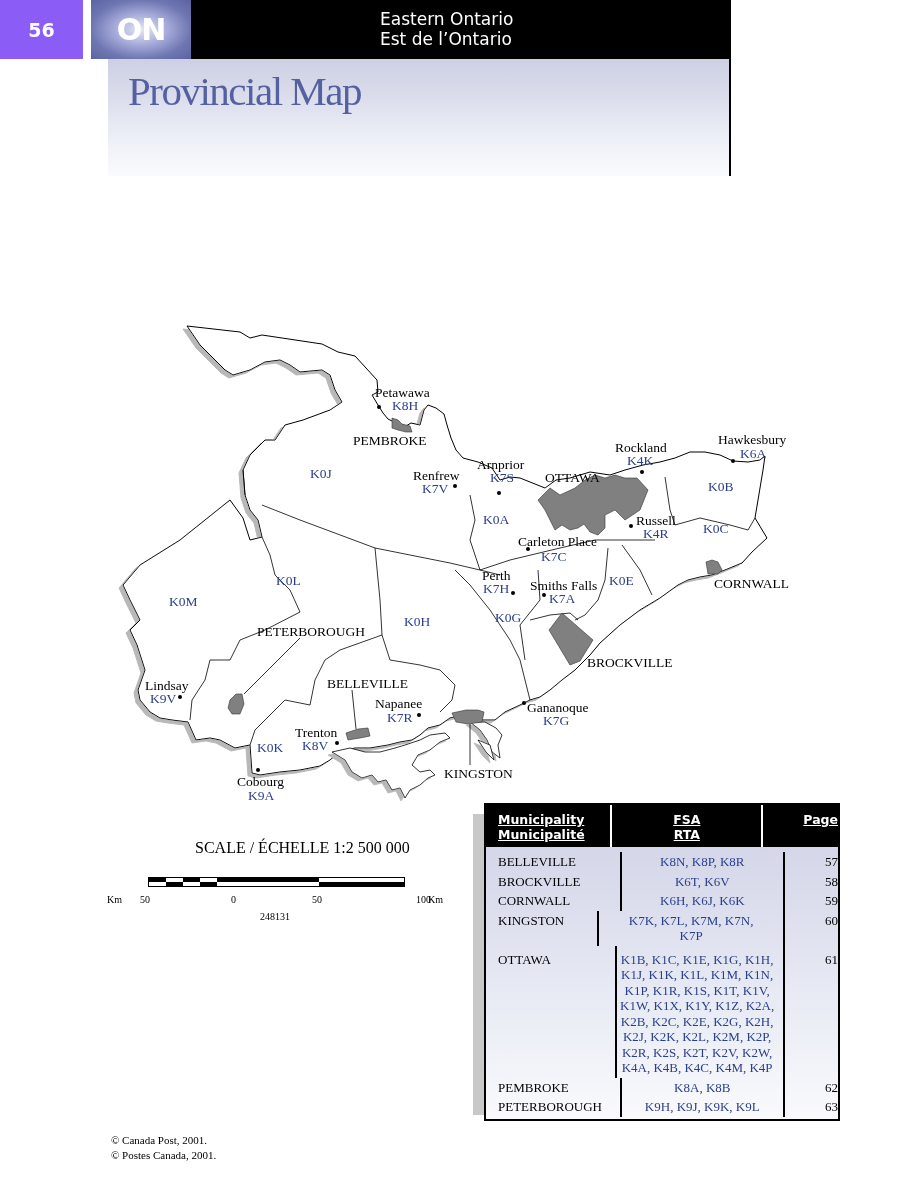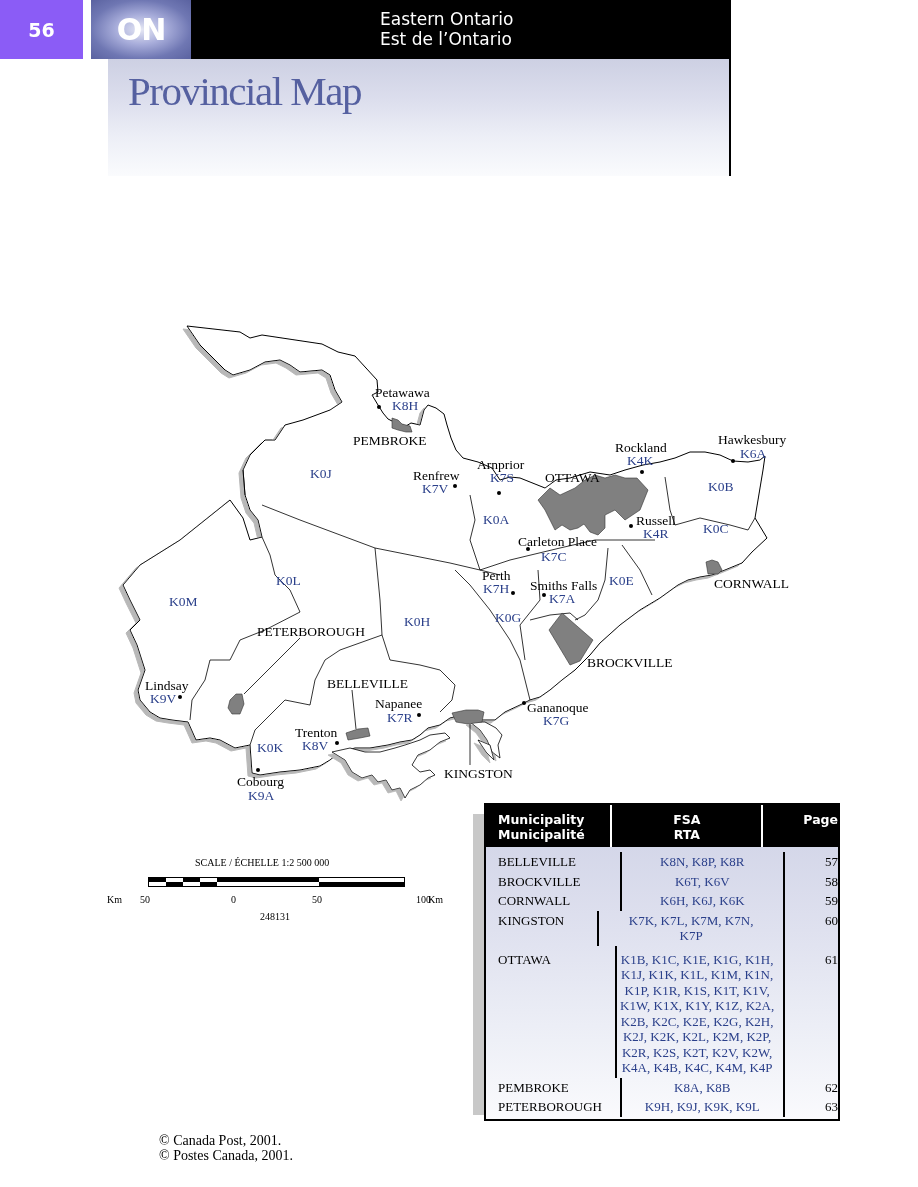--- a/index.html
+++ b/index.html
@@ -9,40 +9,40 @@
   .hdr { position:absolute; left:108px; top:0; width:623px; height:59px; background:#000; }
   .prov { position:absolute; left:91px; top:0; width:100px; height:59px;
     background: radial-gradient(ellipse at 50% 50%, #e6e8f4 0%, #a9aedb 35%, #6f77b3 70%, #5a62a0 100%);
     color:#fff; font-family:"DejaVu Sans", sans-serif; font-weight:bold; font-size:30px; display:flex; align-items:center; justify-content:center; letter-spacing:-1px; }
   .region { position:absolute; left:380px; top:9px; color:#fff; font-family:"DejaVu Sans", sans-serif; font-size:17px; line-height:20px; }
   .band { position:absolute; left:108px; top:59px; width:621px; height:117px;
     background: linear-gradient(to bottom, #cdd0e3 0%, #dcdeed 35%, #eceef6 65%, #fafbfd 100%); }
   .vline { position:absolute; left:729px; top:59px; width:2px; height:117px; background:#000; }
   .title { position:absolute; left:128px; top:68px; color:#5560a0; font-family:"Liberation Serif", serif; font-size:41px; line-height:46px; letter-spacing:-1.5px; }
   .map { position:absolute; left:0; top:0; }
-  .scale-title { position:absolute; left:195px; top:857px; font-size:10px; }
+  .scale-title { position:absolute; left:195px; top:839px; font-size:16px; }
   .scale-bar { position:absolute; left:148px; top:877px; width:255px; height:8px; border:1px solid #000; background:#fff; }
   .scale-lbl { position:absolute; top:894px; font-size:10px; }
   .scale-id { position:absolute; left:260px; top:911px; font-size:10px; }
   .tbl-shadow { position:absolute; left:473px; top:814px; width:357px; height:301px; background:#c8c8c8; }
   .tbl { position:absolute; left:484px; top:803px; width:352px; border:2px solid #000; background:linear-gradient(to bottom,#cfd2e6 0%, #dfe1ef 40%, #eef0f7 75%, #fafafd 100%); }
   .tbl-head { display:flex; background:#000; color:#fff; font-family:"DejaVu Sans", sans-serif; font-weight:bold; font-size:12.5px; line-height:15px; height:42px; }
-  .th { padding-top:7px; }
+  .th { padding-top:7px;text-decoration:underline; }
   .c1 { width:137px; padding-left:12px; box-sizing:border-box; }
   .c2 { width:166px; text-align:center; border-left:2px solid #000; border-right:2px solid #000; }
   .c3 { flex:1; text-align:left;padding-left:40px; }
   .tbl-head .c2, .tbl-head .c3 { border-color:#fff; }
   .tbl-head .c2 { border-left:2px solid #fff; border-right:2px solid #fff; }
   .tbl-body { display:flex; flex-direction:column; padding:5px 0 2px 0; }
   .row { display:flex; font-size:13px; line-height:15.5px; }
   .row .c1 { padding-top:2px; padding-bottom:2px; }
   .row .c2 { color:#2a3f8a; padding-top:2px; padding-bottom:2px; }
   .row .c3 { padding-top:2px; padding-bottom:2px; }
   .row.gap .c1, .row.gap .c2, .row.gap .c3 { padding-top:6px; }
-  .copy { position:absolute; left:111px; top:1133px; font-size:14px; line-height:15px;margin-left:48px; }
+  .copy { position:absolute; left:111px; top:1133px; font-size:11px; line-height:15px; }
   svg text { font-family:"Liberation Serif", serif; }
 </style>
 </head>
 <body>
 
 <div class="pagenum">56</div>
 <div class="hdr"></div>
 <div class="prov">ON</div>
 <div class="region">
   <div>Eastern Ontario</div>

